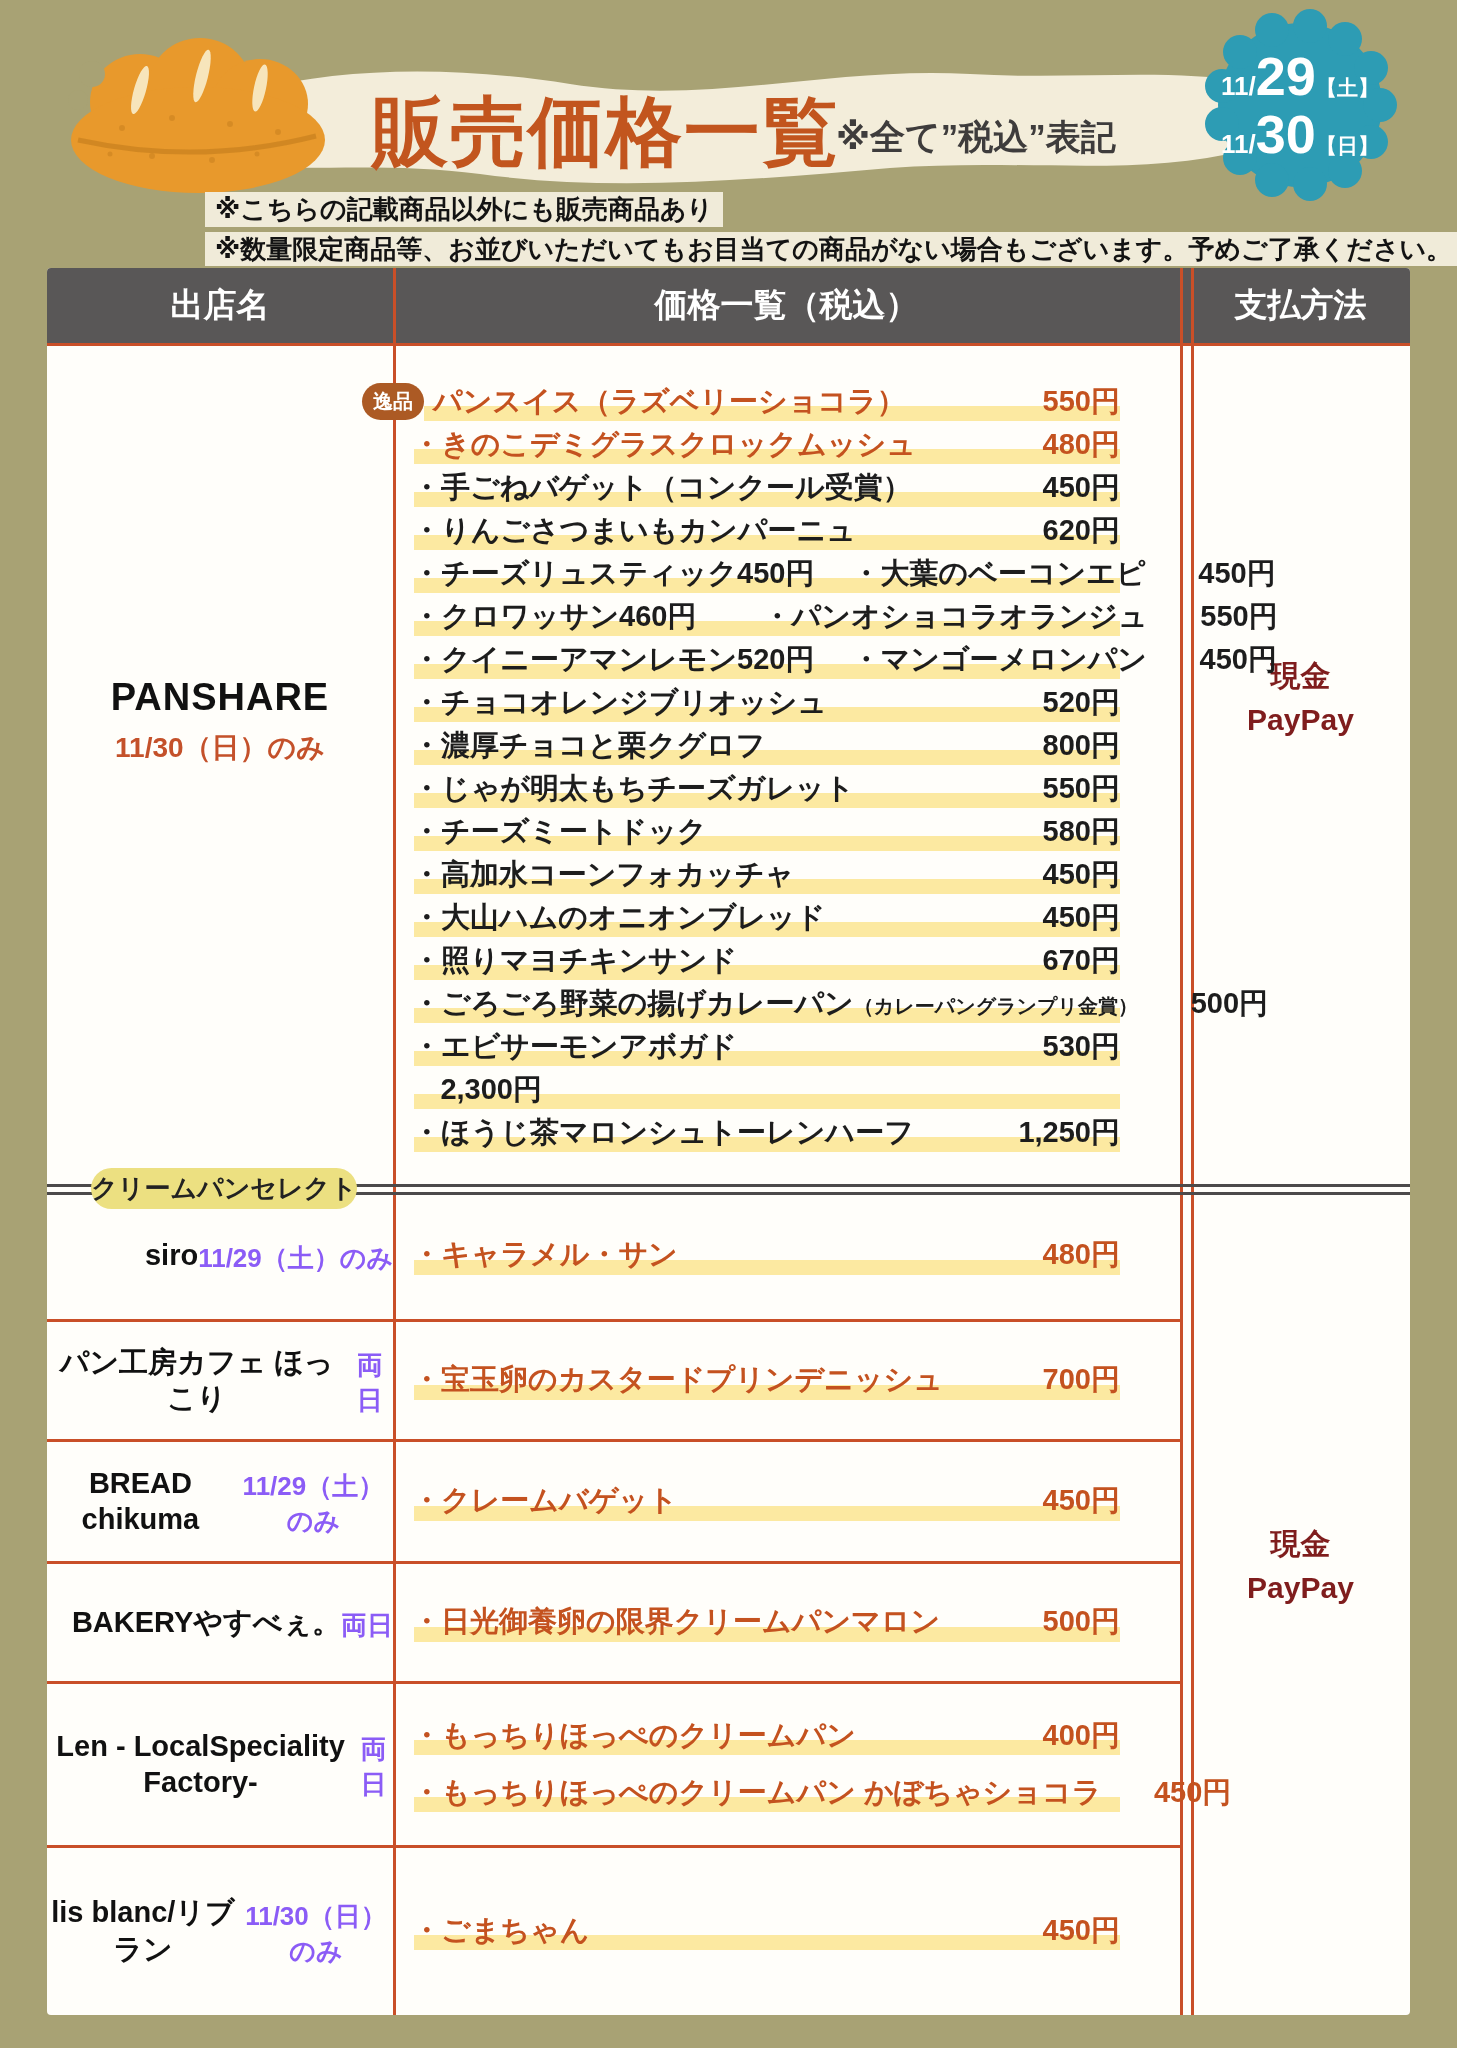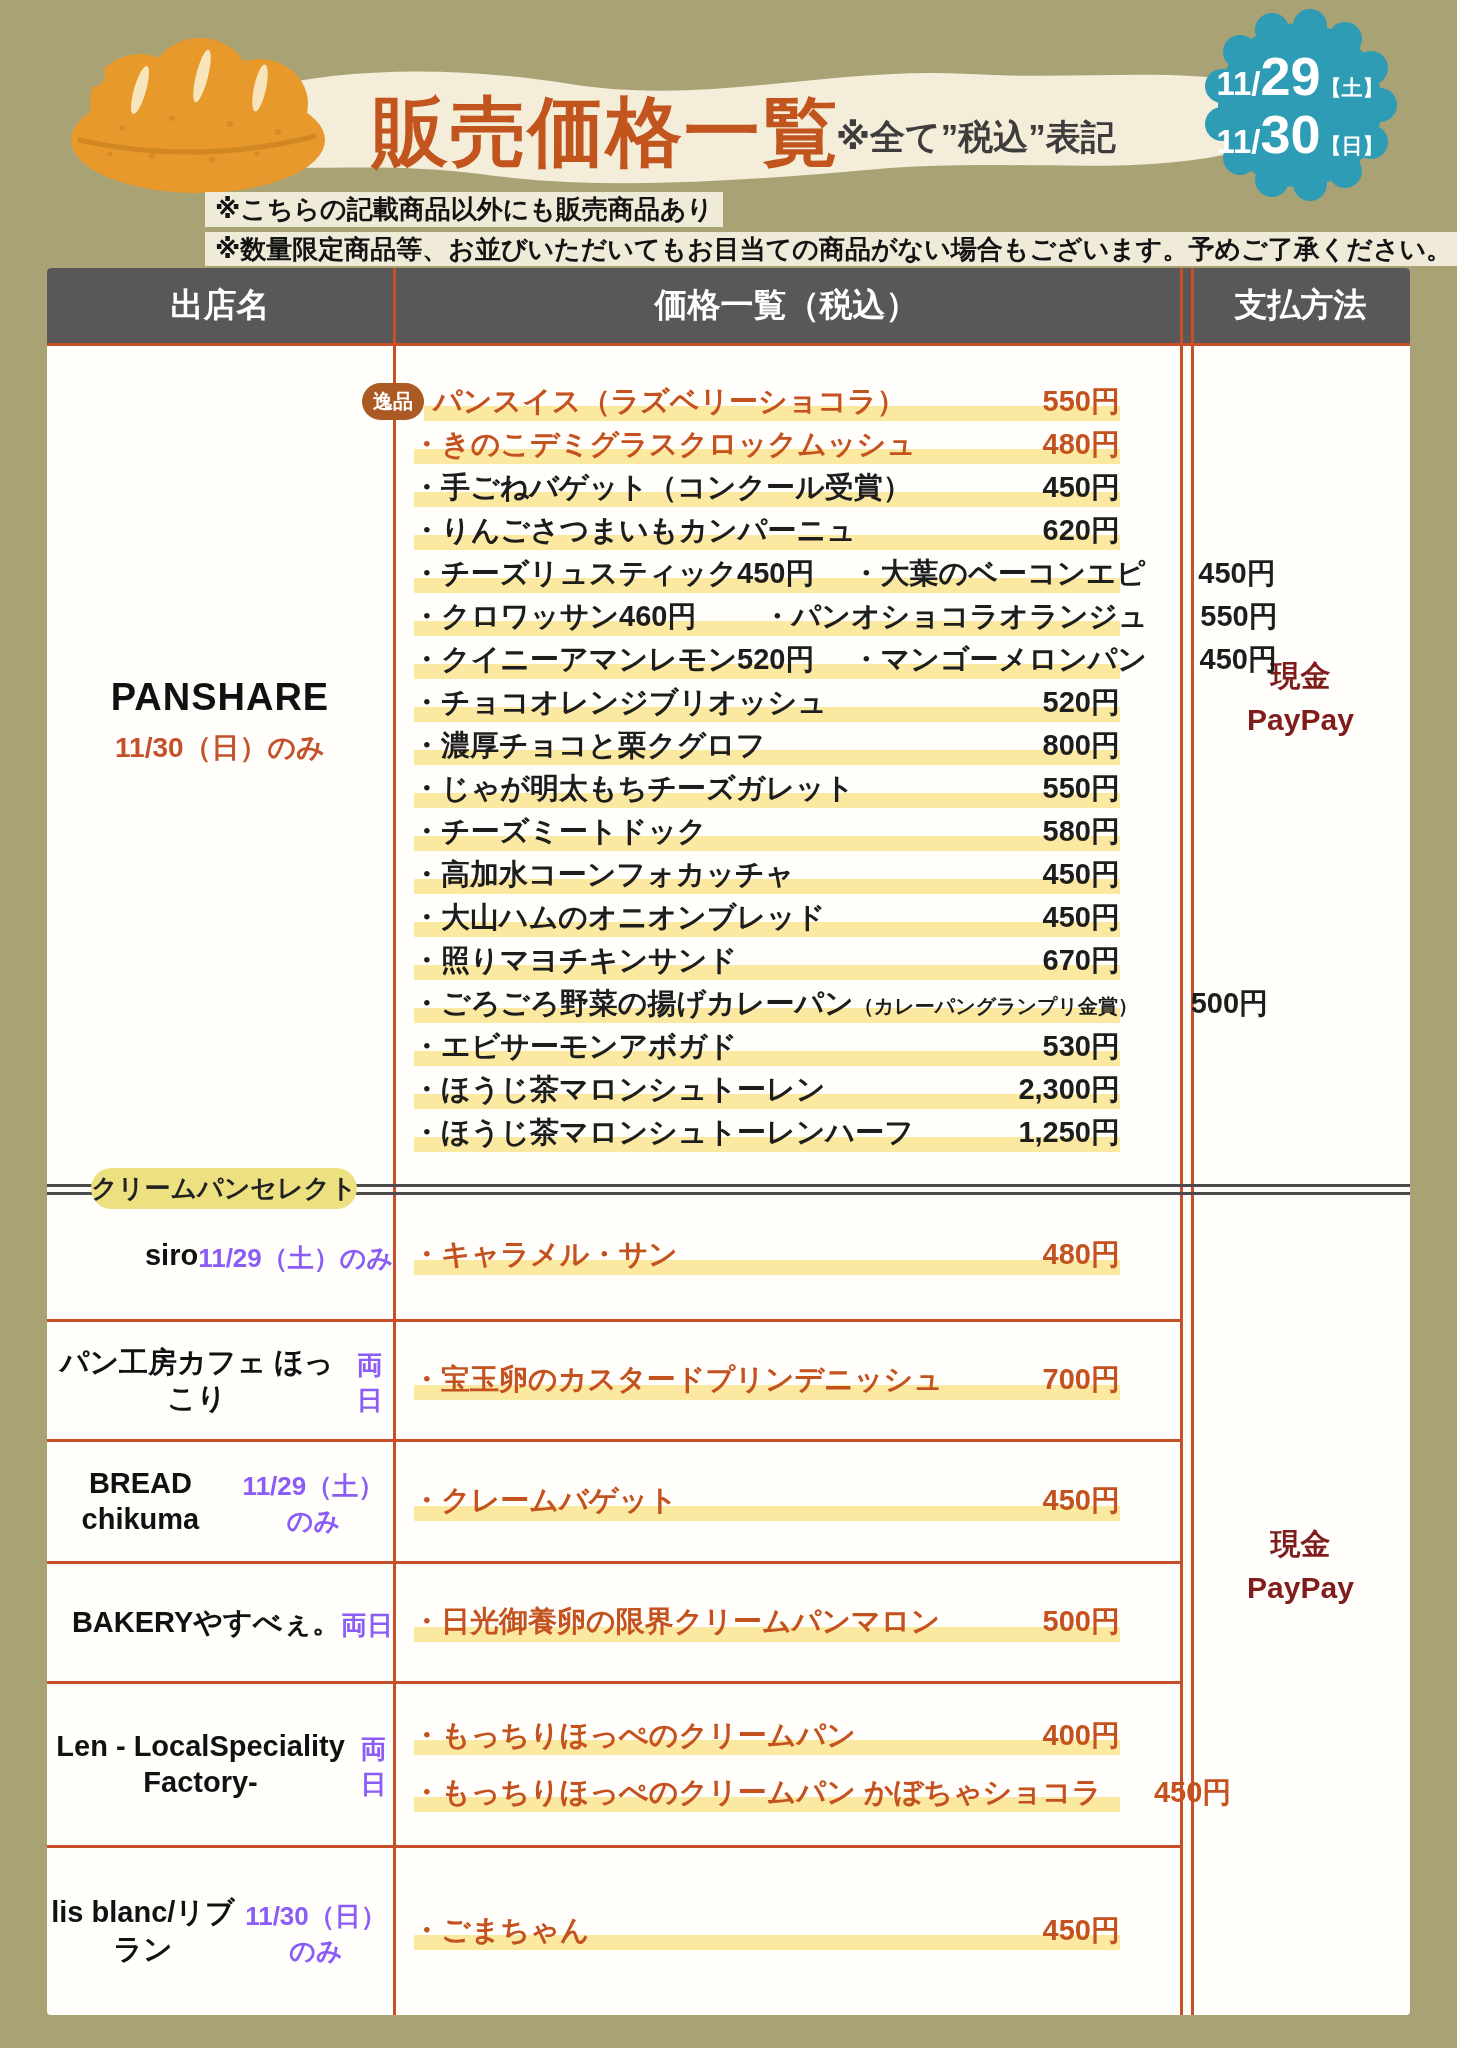--- a/index.html
+++ b/index.html
@@ -10,21 +10,21 @@
   .band{position:absolute;left:190px;top:42px;width:1055px;height:158px;}
   .bread{position:absolute;left:52px;top:28px;width:282px;height:168px;}
   .title{position:absolute;left:372px;top:82px;margin:0;font-size:76px;font-weight:bold;
          color:#c2551e;letter-spacing:2px;white-space:nowrap;}
   .tax{position:absolute;left:836px;top:114px;font-size:35px;font-weight:bold;color:#3e3c3c;white-space:nowrap;}
   .badge-wrap{position:absolute;left:1203px;top:8px;width:194px;height:194px;}
   .badge-wrap svg{position:absolute;inset:0;}
   .badge-dates{position:absolute;inset:0;display:flex;flex-direction:column;align-items:center;
                justify-content:center;gap:4px;color:#fff;font-weight:bold;}
   .bd-line{display:flex;align-items:baseline;line-height:1;white-space:nowrap;}
-  .bd-pre{font-size:33px;}
+  .bd-pre{font-size:26px;}
   .bd-num{font-size:54px;}
   .bd-wk{font-size:21px;}
 
   
   .notices{position:absolute;left:205px;top:192px;}
   .notice{display:table;background:#f0ebd9;color:#131313;font-size:26px;font-weight:bold;
           padding:2px 10px;margin-bottom:5px;white-space:nowrap;line-height:1.18;}
 
   
   .table{position:absolute;left:47px;top:268px;width:1363px;height:1747px;background:#fffefa;
@@ -252,21 +252,20 @@
           <span class="lab">・ごろごろ野菜の揚げカレーパン<span class="small-note">（カレーパングランプリ金賞）</span></span>
           <span class="price">500円</span>
         </div>
         <div class="item">
           <div class="hl"></div>
           <span class="lab">・エビサーモンアボガド</span>
           <span class="price">530円</span>
         </div>
         <div class="item">
           <div class="hl"></div>
-          <span class="lab">・ほうじ茶マロンシュトーレン</span>
           <span class="price">2,300円</span>
         </div>
         <div class="item">
           <div class="hl"></div>
           <span class="lab">・ほうじ茶マロンシュトーレンハーフ</span>
           <span class="price">1,250円</span>
         </div>
       </div>
 
     <div class="double-line dl-a"></div>

